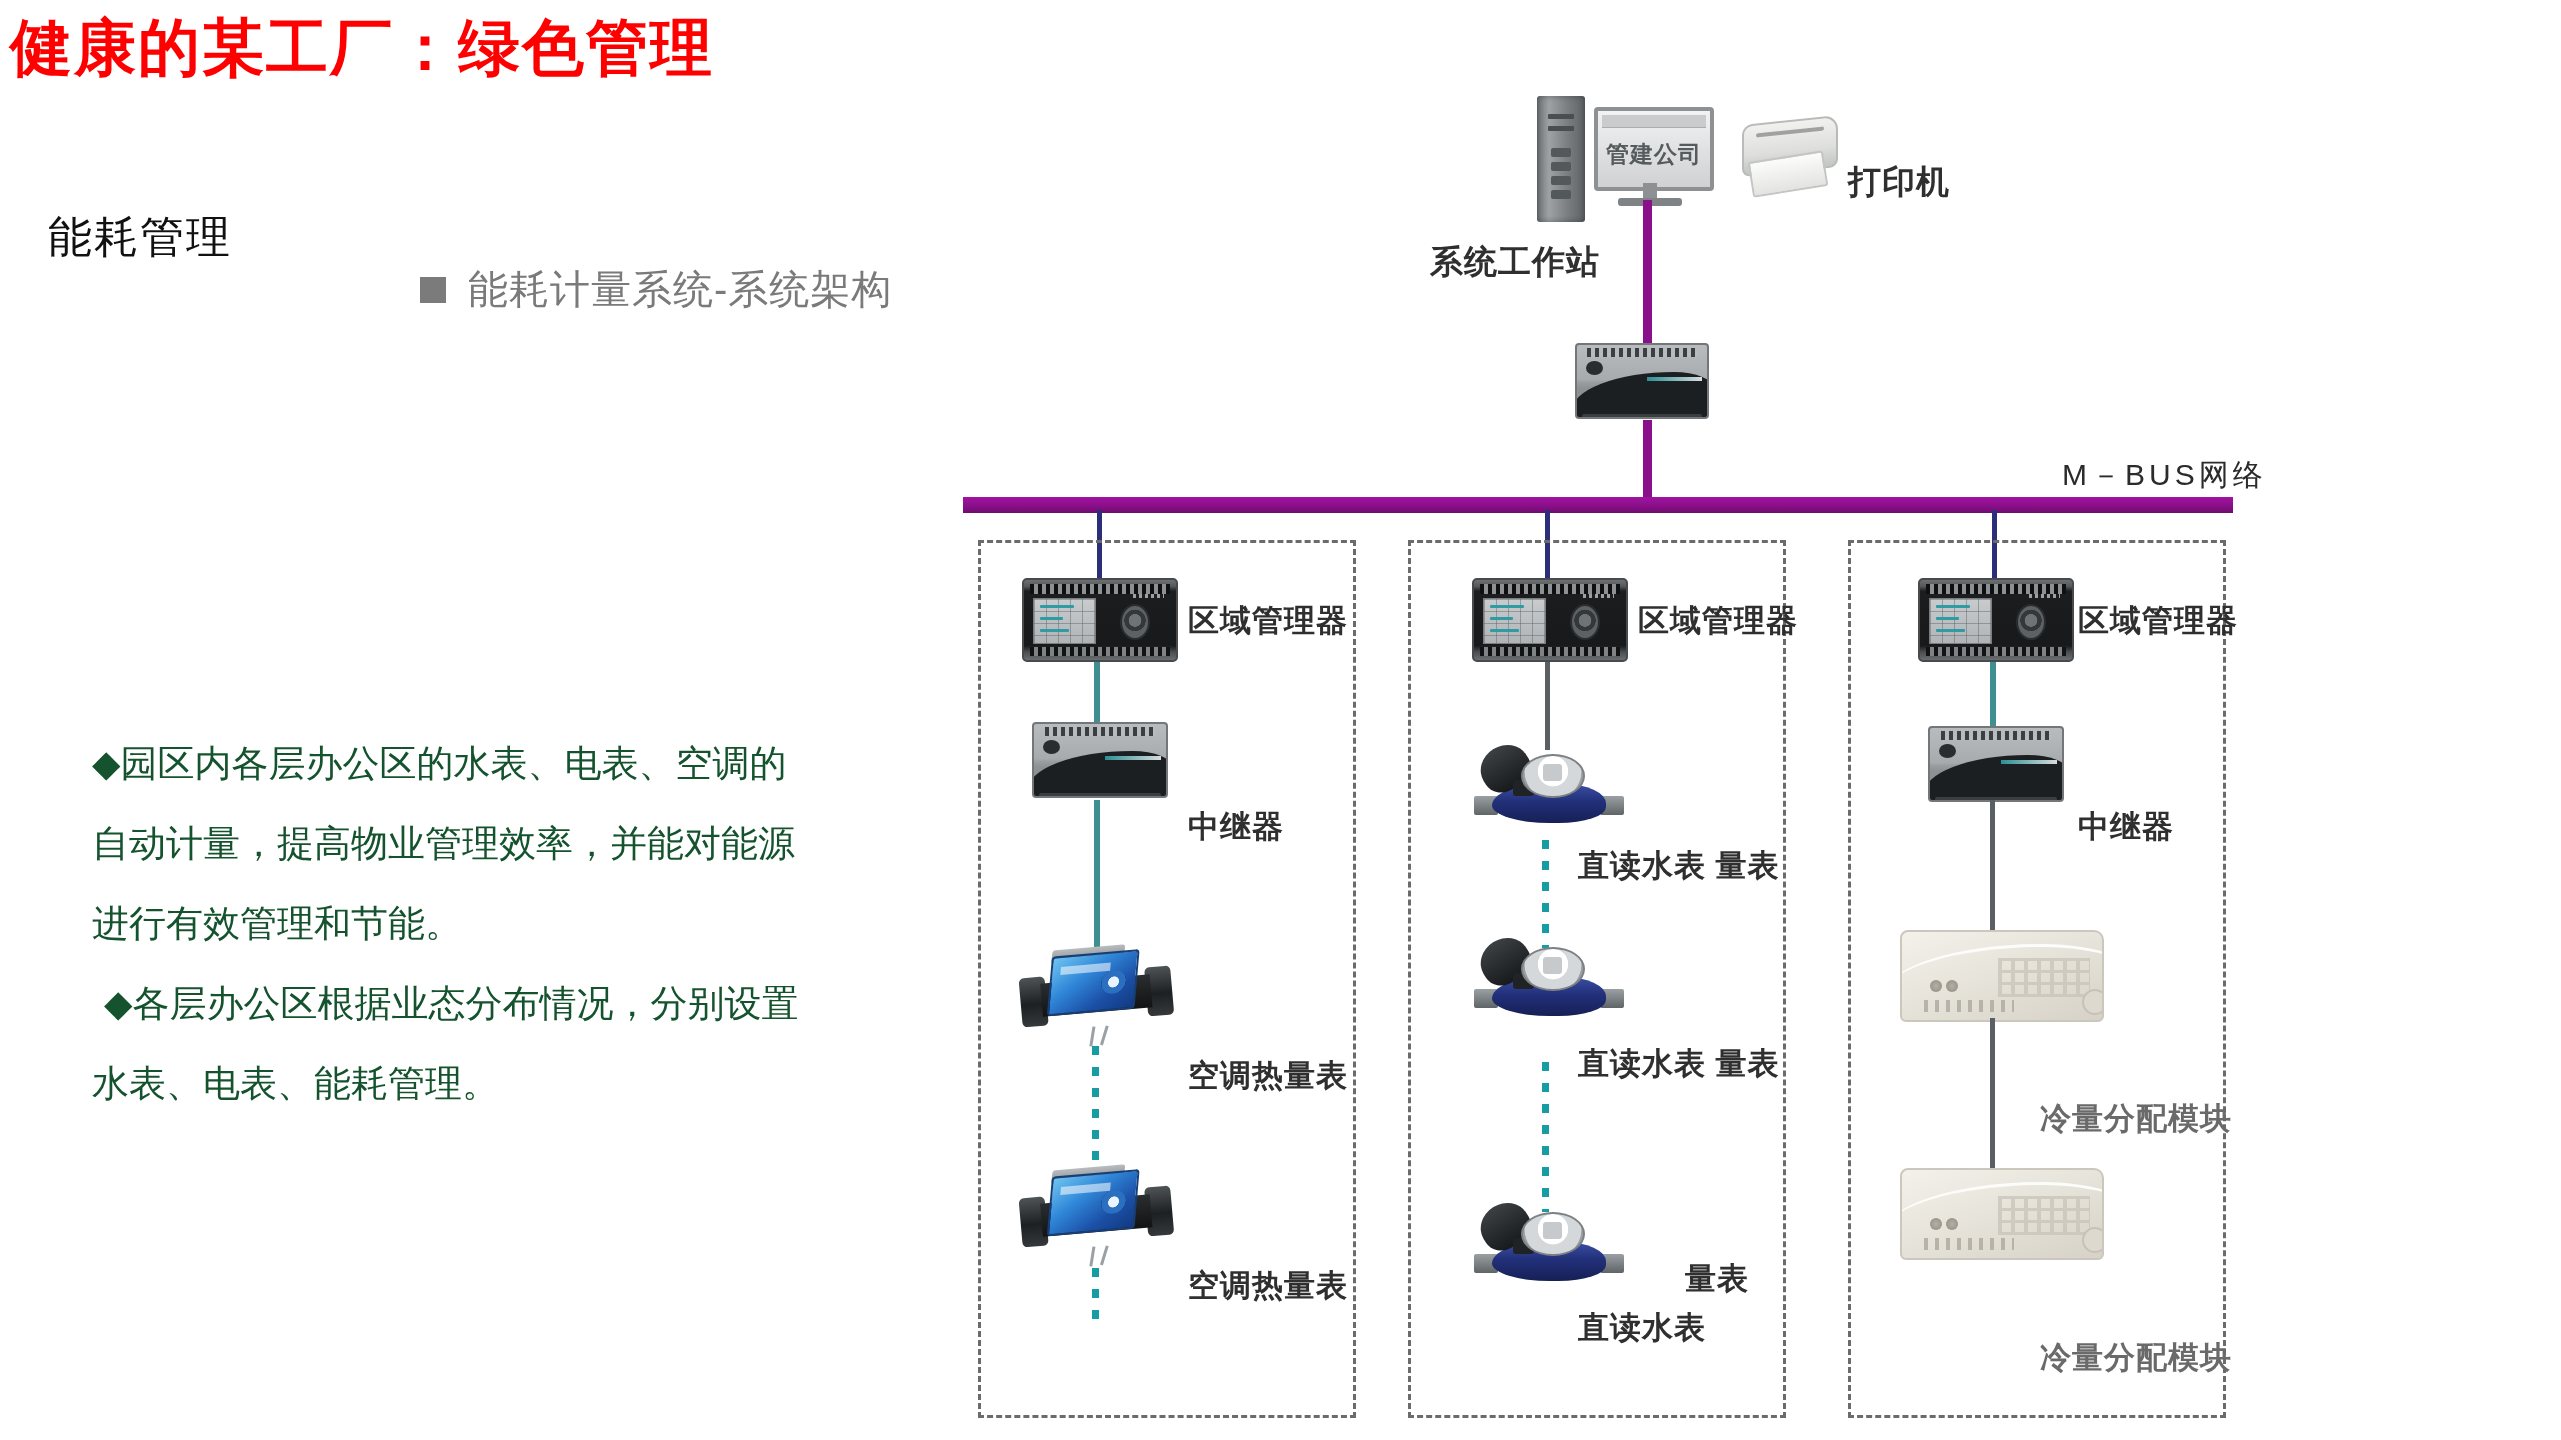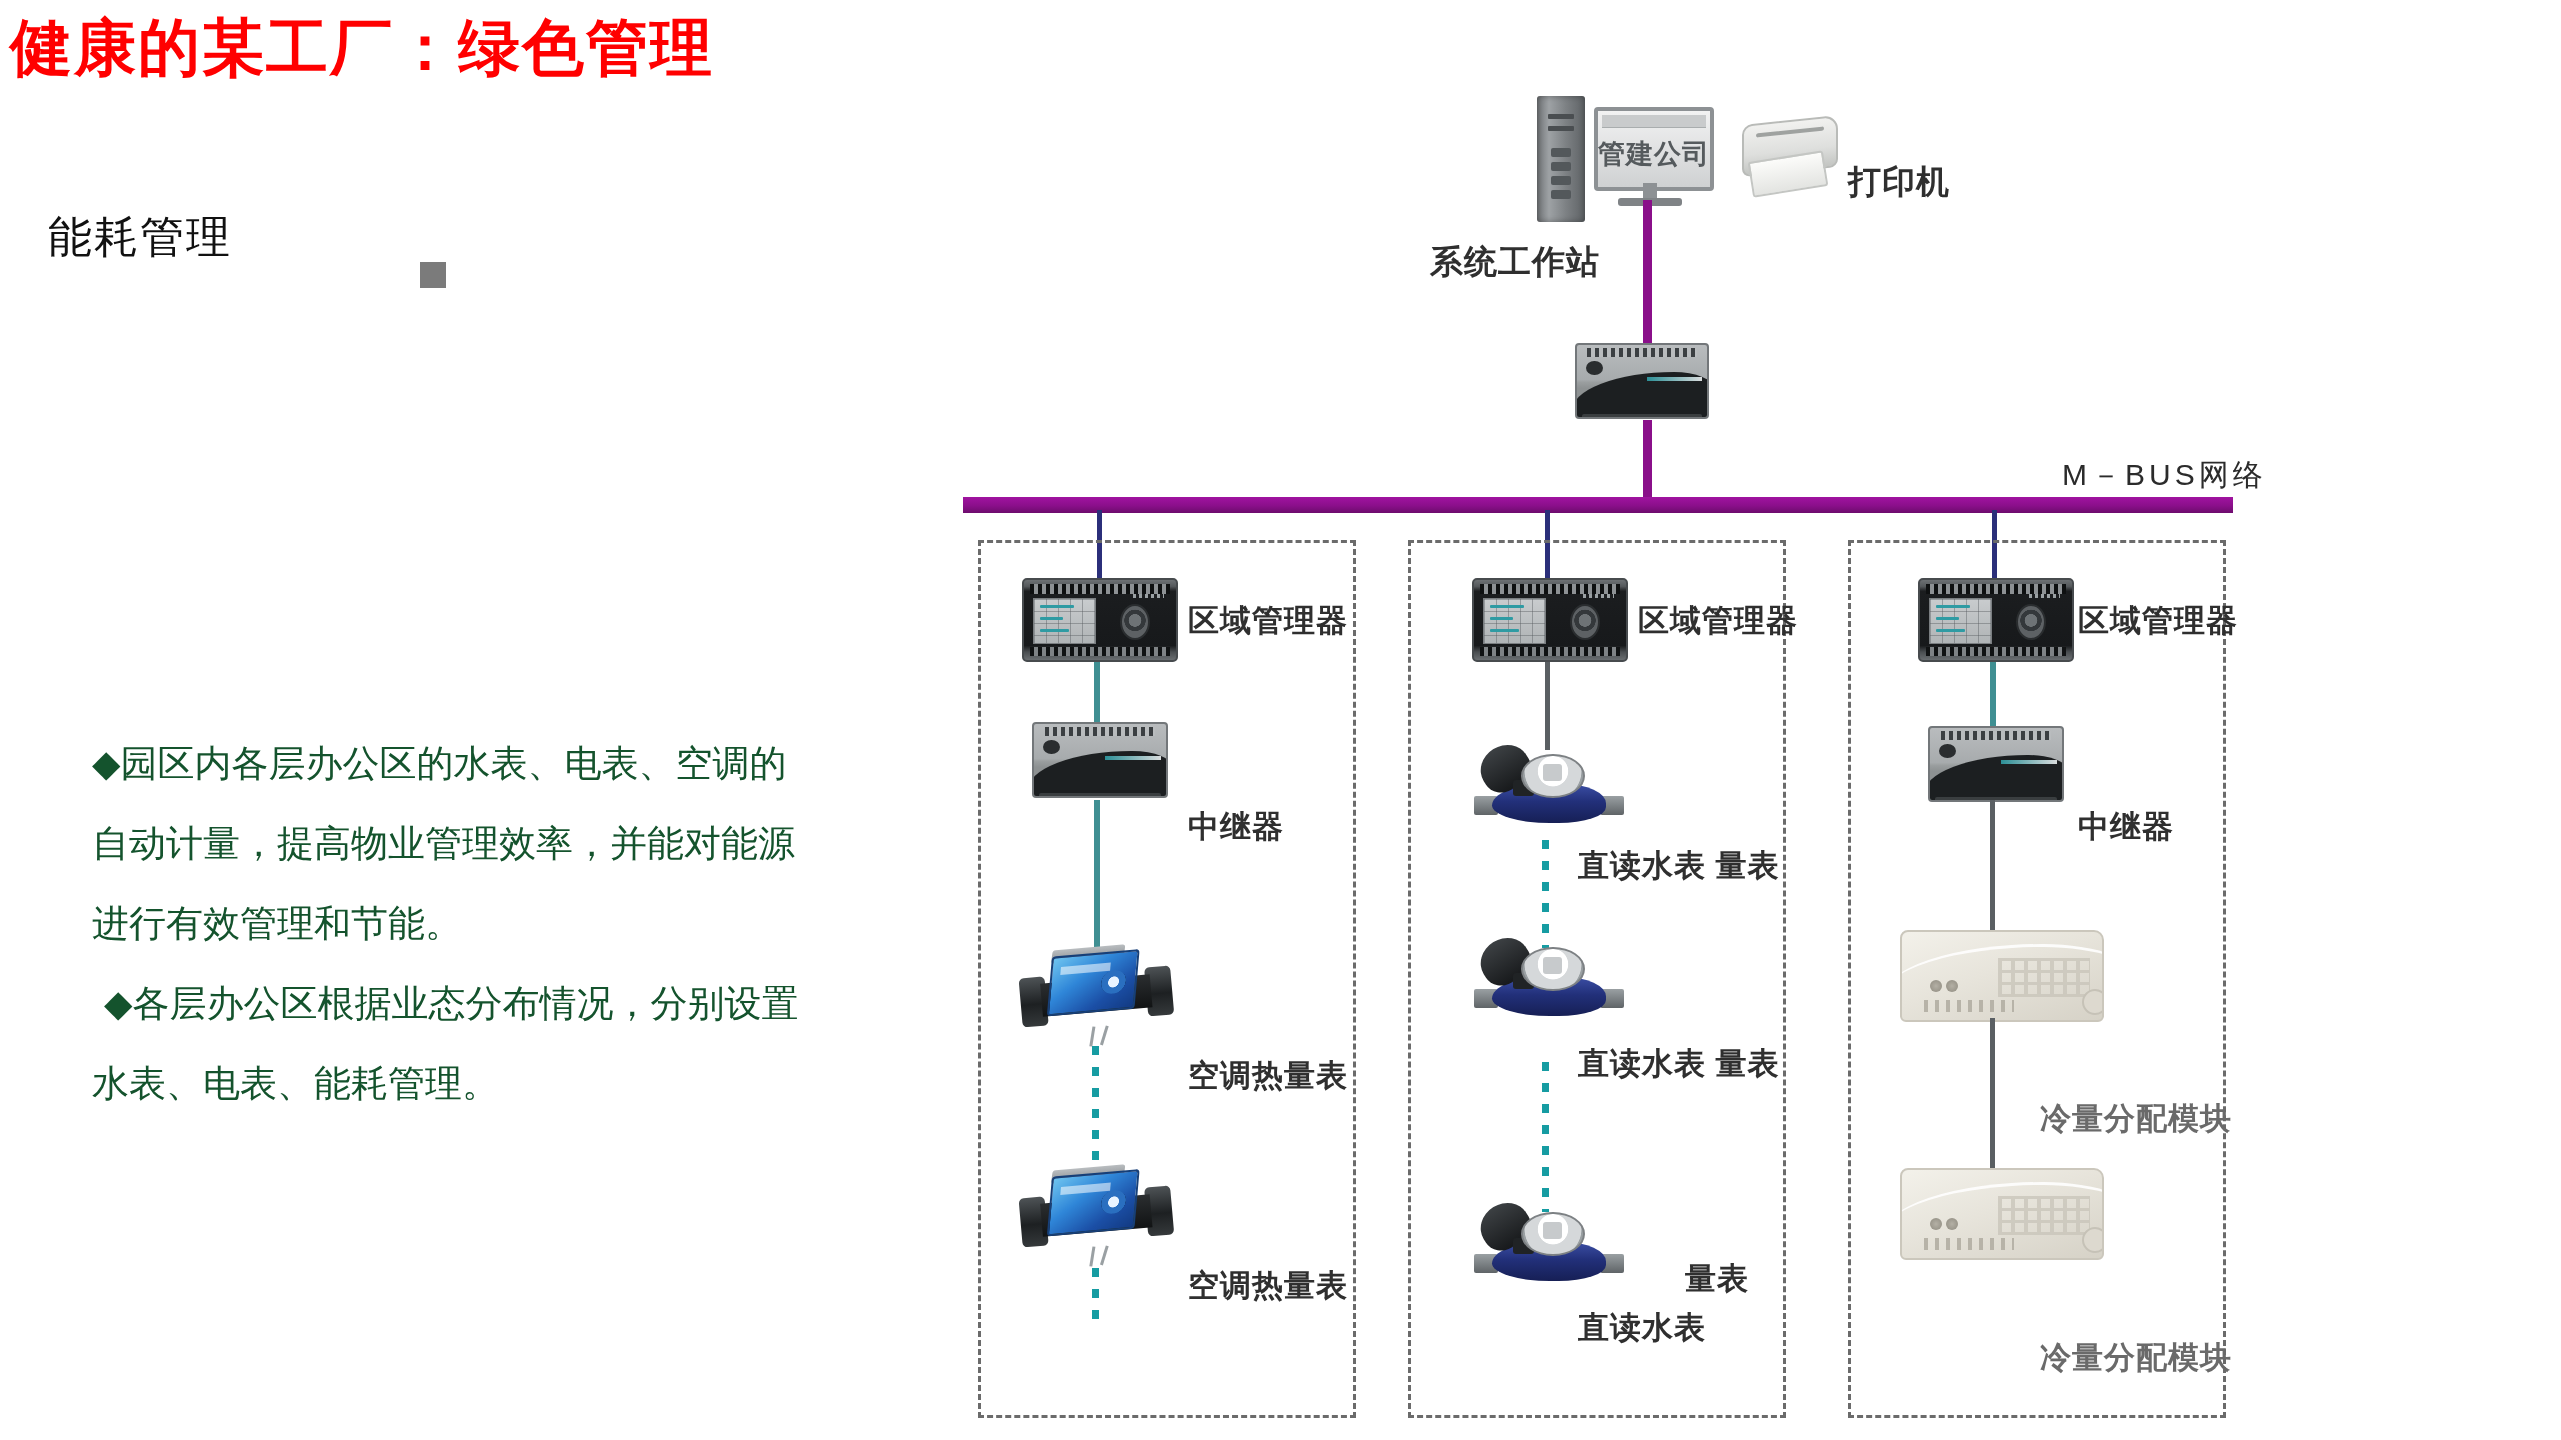--- a/index.html
+++ b/index.html
@@ -86,21 +86,21 @@
   
   .mon-screen{
     background:linear-gradient(to bottom,#f2f2f2 0%,#e2e3e4 45%,#cfd1d2 100%);
     border:4px solid #8d9194;border-radius:4px;
     display:flex;align-items:center;justify-content:center;
   }
   .mon-screen .titlebar{
     position:absolute;left:4px;right:4px;top:4px;height:12px;
     background:#c9cbcc;border-bottom:1px solid #a9adae;
   }
-  .mon-text{font-size:27px;color:#555a5d;font-weight:bold;letter-spacing:1px;}
+  .mon-text{font-size:23px;color:#555a5d;font-weight:bold;letter-spacing:1px;}
   .mon-neck{background:#8d9194;}
   .mon-base{background:#7f8386;border-radius:3px;}
 
   
   .printer-body{
     background:linear-gradient(to bottom,#f1f1ef 0%,#dedfdd 60%,#c3c5c2 100%);
     border:2px solid #b9bbb8;border-radius:10px 14px 8px 8px;
     transform:skewY(-6deg);
   }
   .printer-tray{
@@ -274,20 +274,21 @@
 </style>
 </head>
 <body>
 
 <div class="abs" id="slide-title">健康的某工厂：绿色管理</div>
 
 <div class="abs" id="section-title">能耗管理</div>
 
 <div class="abs" id="bullet-row">
   <span id="bullet-square"></span>
+  <span id="bullet-text">能耗计量系统-系统架构</span>
 </div>
 
 <div class="abs body-line" style="left:92px;top:745px;">◆园区内各层办公区的水表、电表、空调的</div>
 <div class="abs body-line" style="left:92px;top:825px;">自动计量，提高物业管理效率，并能对能源</div>
 <div class="abs body-line" style="left:92px;top:905px;">进行有效管理和节能。</div>
 <div class="abs body-line" style="left:92px;top:985px;margin-left:12px;">◆各层办公区根据业态分布情况，分别设置</div>
 <div class="abs body-line" style="left:92px;top:1065px;">水表、电表、能耗管理。</div>
 
 <div class="abs" id="diagram">
 

